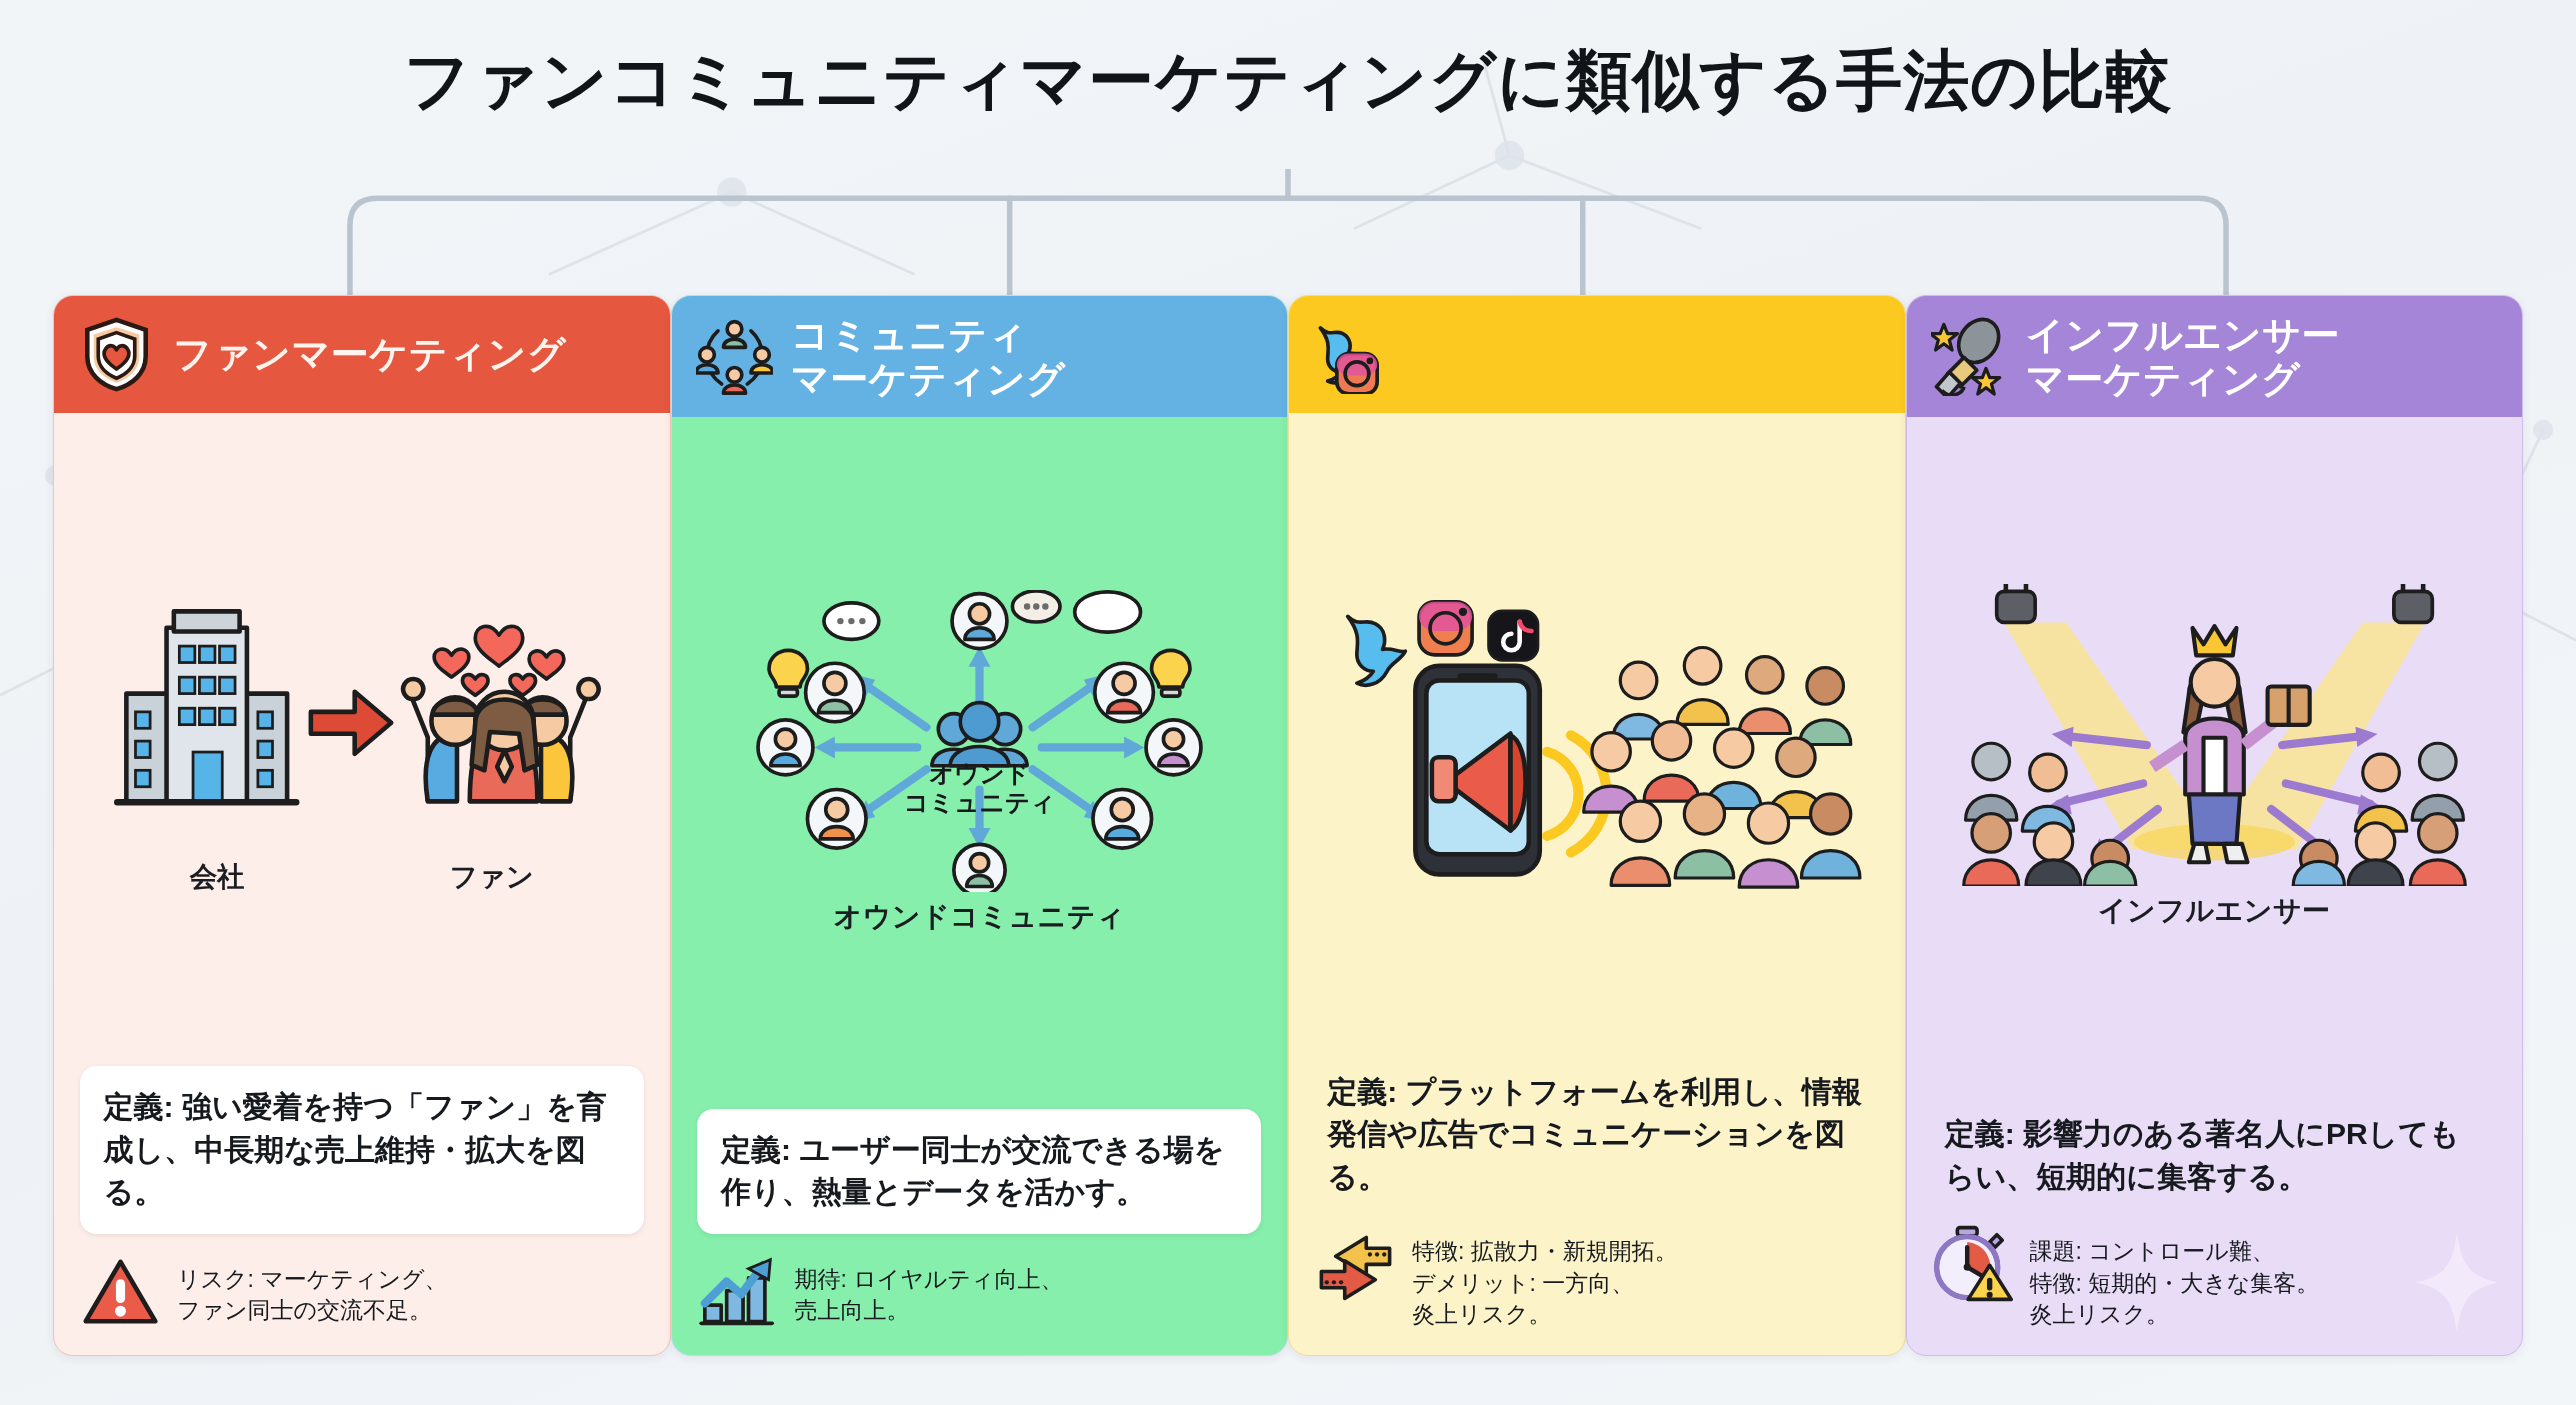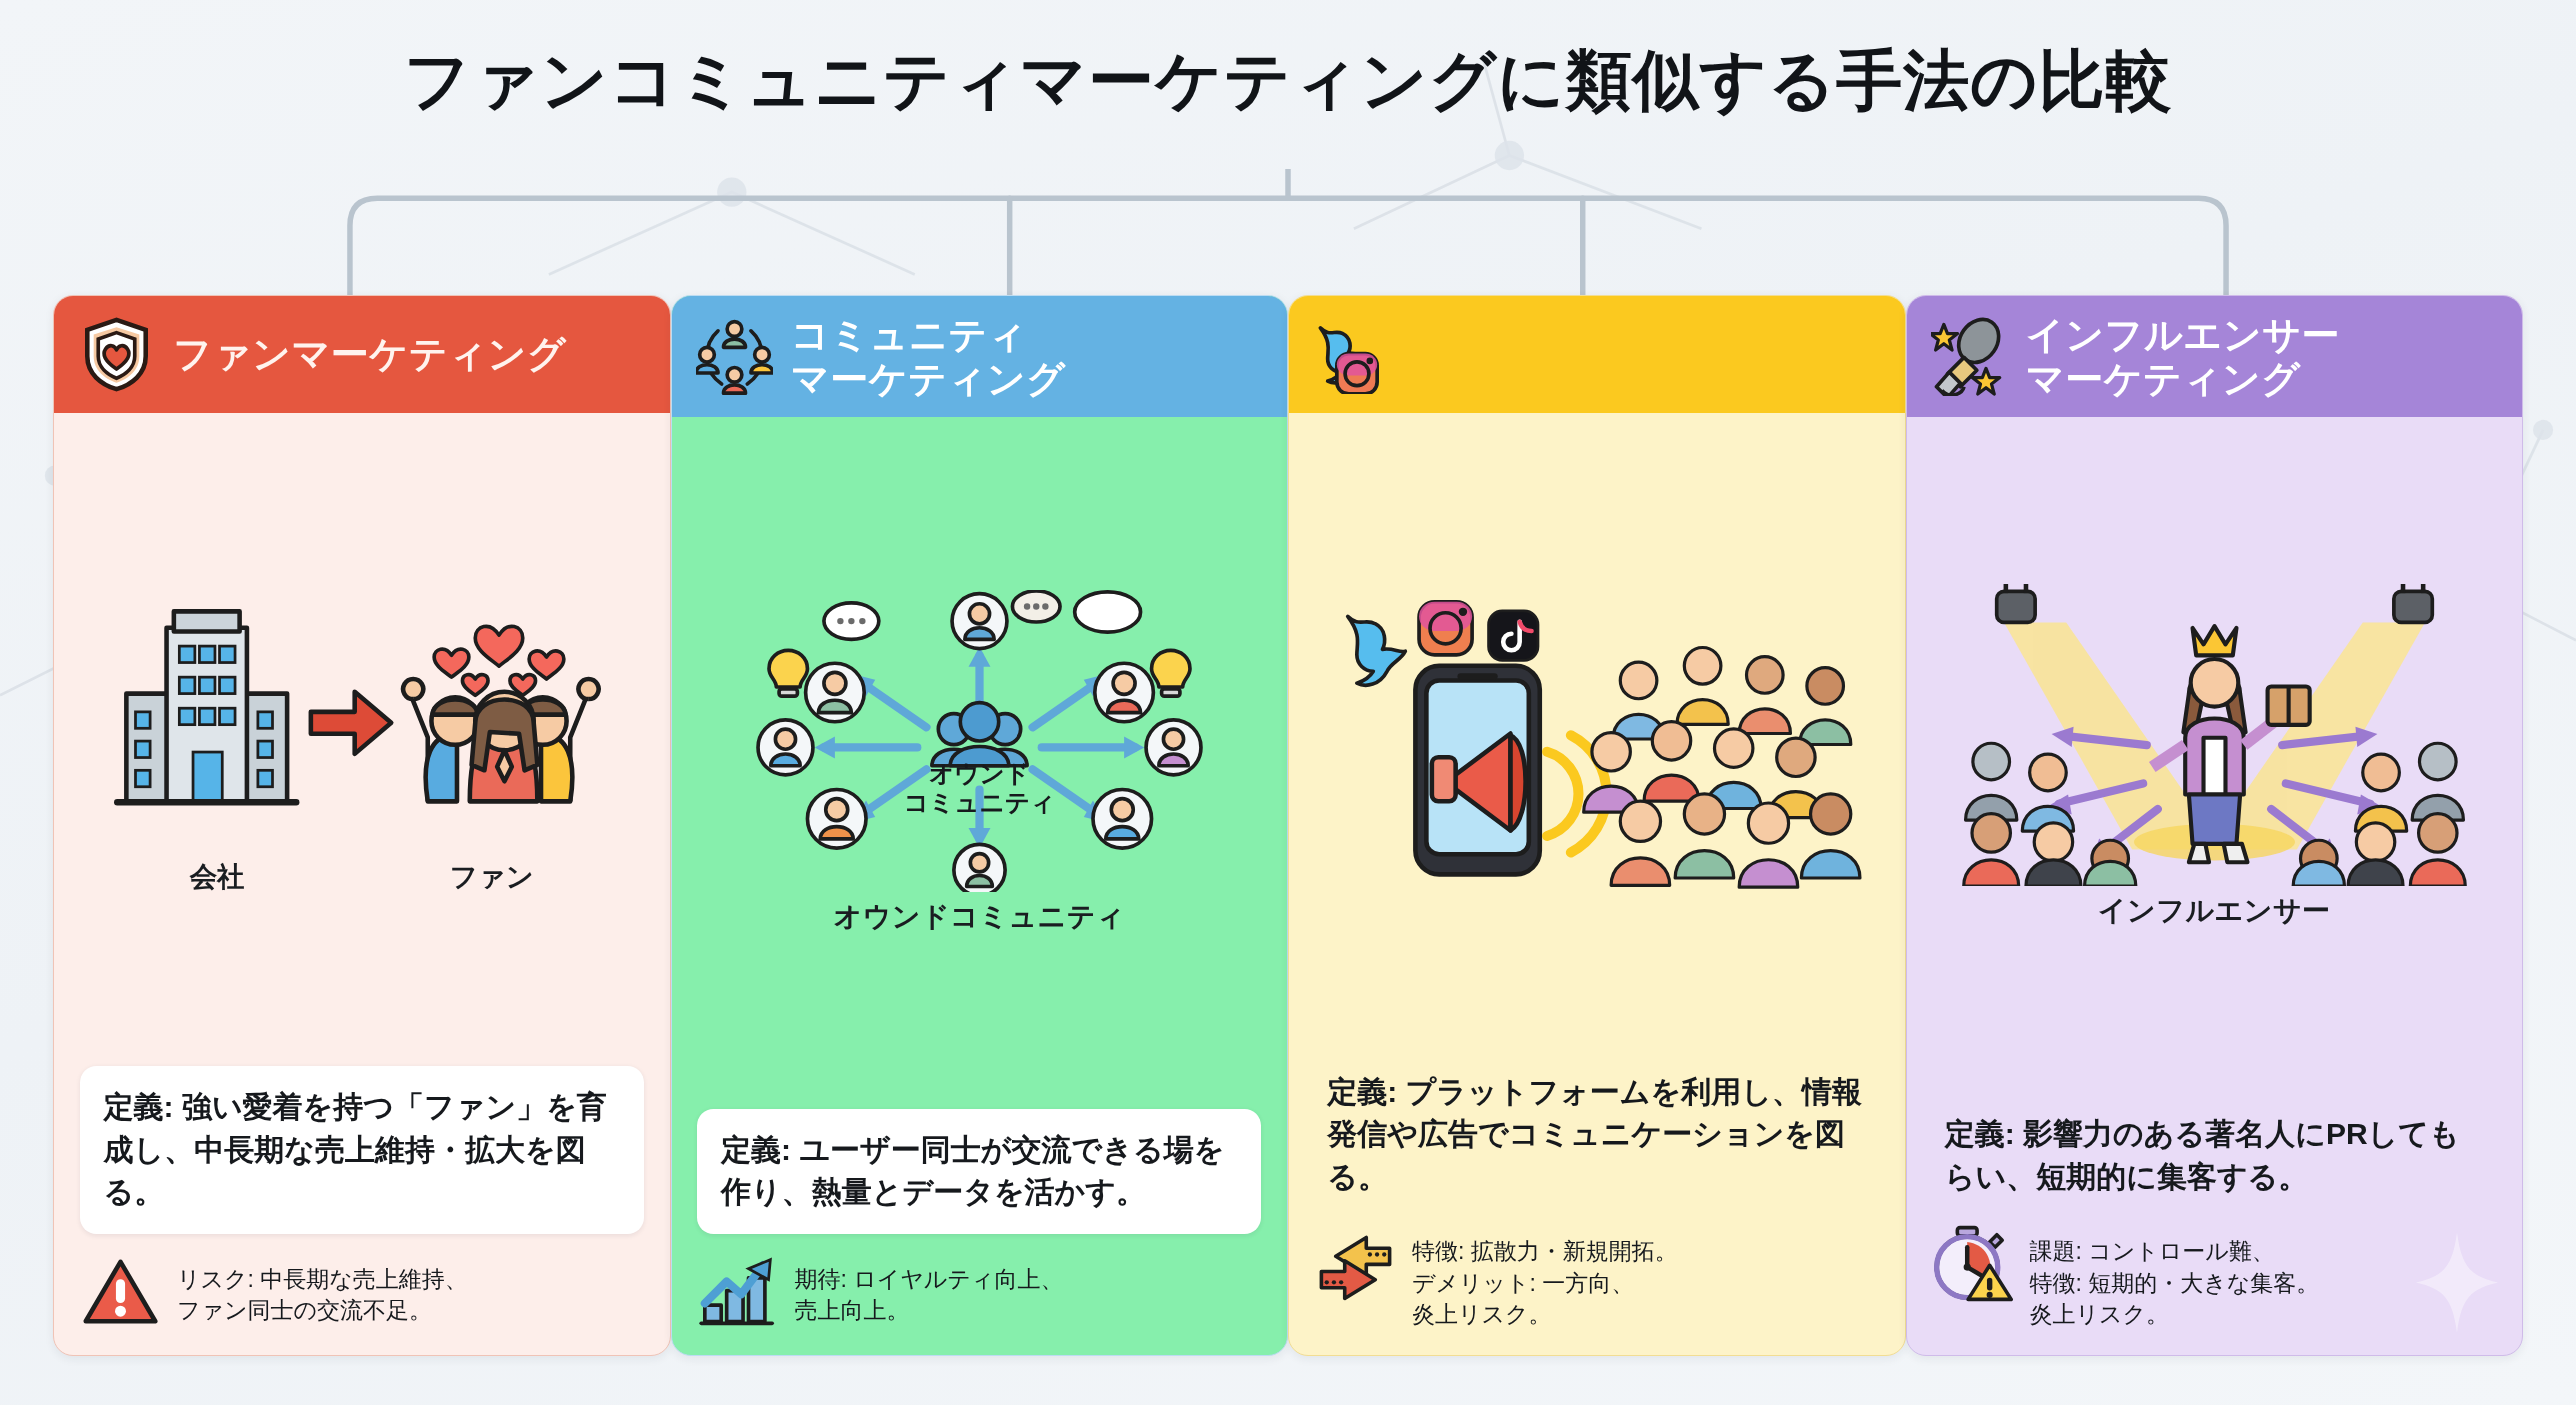--- a/index.html
+++ b/index.html
@@ -340,21 +340,21 @@
 
       <div class="note-row">
         <span class="note-icon">
           <svg width="75" height="70" viewBox="0 0 82 76">
             <path d="M41 5 L79 70 H3 Z" fill="#ea5b49" stroke="#1d1d1d" stroke-width="5" stroke-linejoin="round"></path>
             <rect x="36" y="24" width="10" height="26" rx="5" fill="#ffffff"></rect>
             <circle cx="41" cy="59" r="6" fill="#ffffff"></circle>
           </svg>
         </span>
         <div class="note-text">
-          <div>リスク: 中長期な売上維持、</div>
+          <div>リスク: マーケティング、</div>
           <div>ファン同士の交流不足。</div>
         </div>
       </div>
     </div>
   </div>
 
   <div class="card card-community">
     <div class="card-header">
       <span class="hdr-icon">
         <svg width="77" height="77" viewBox="0 0 84 84">

